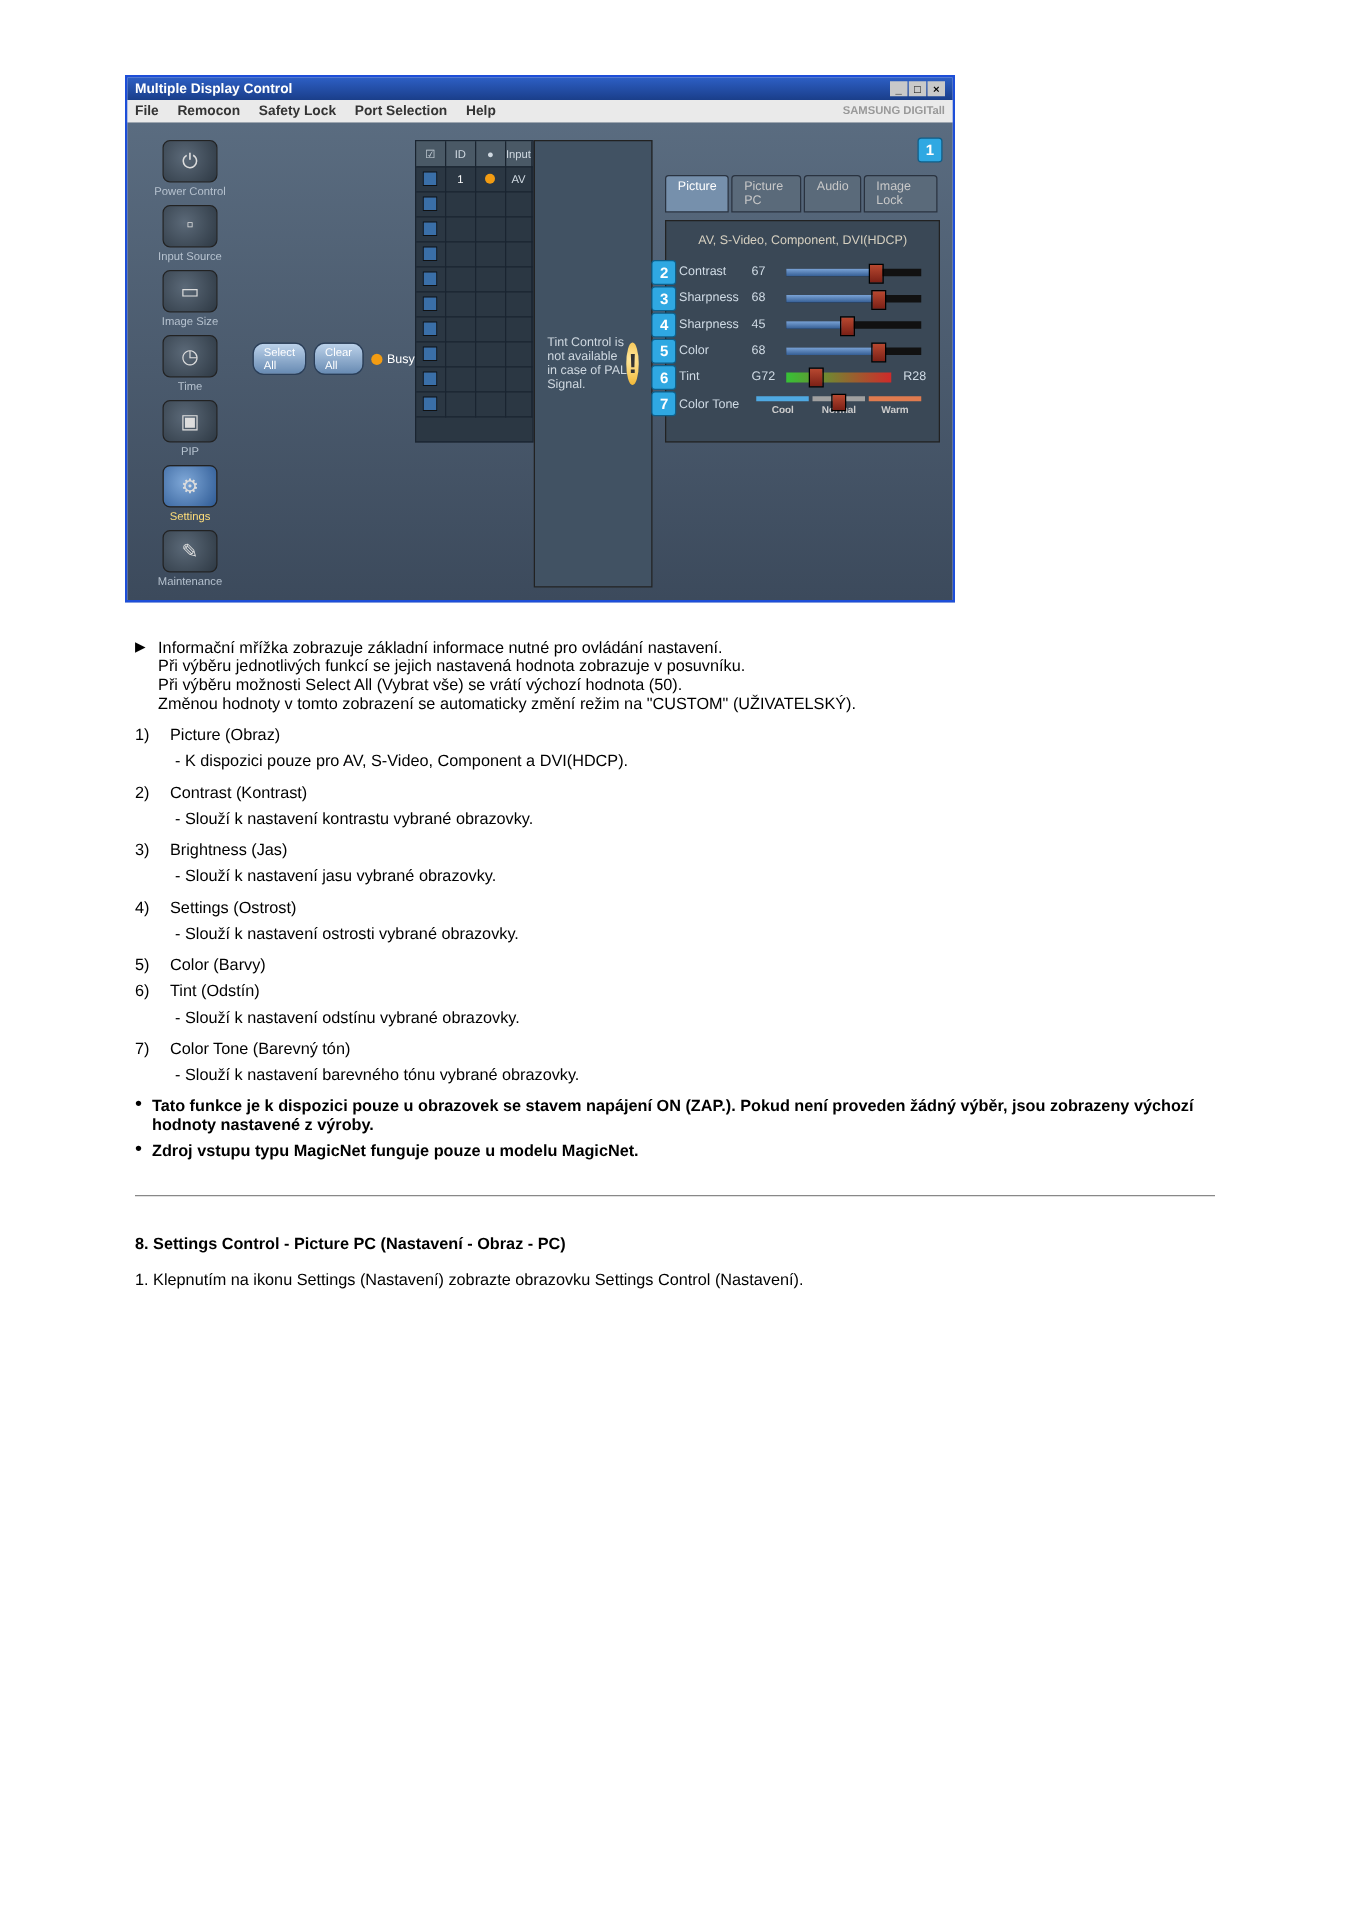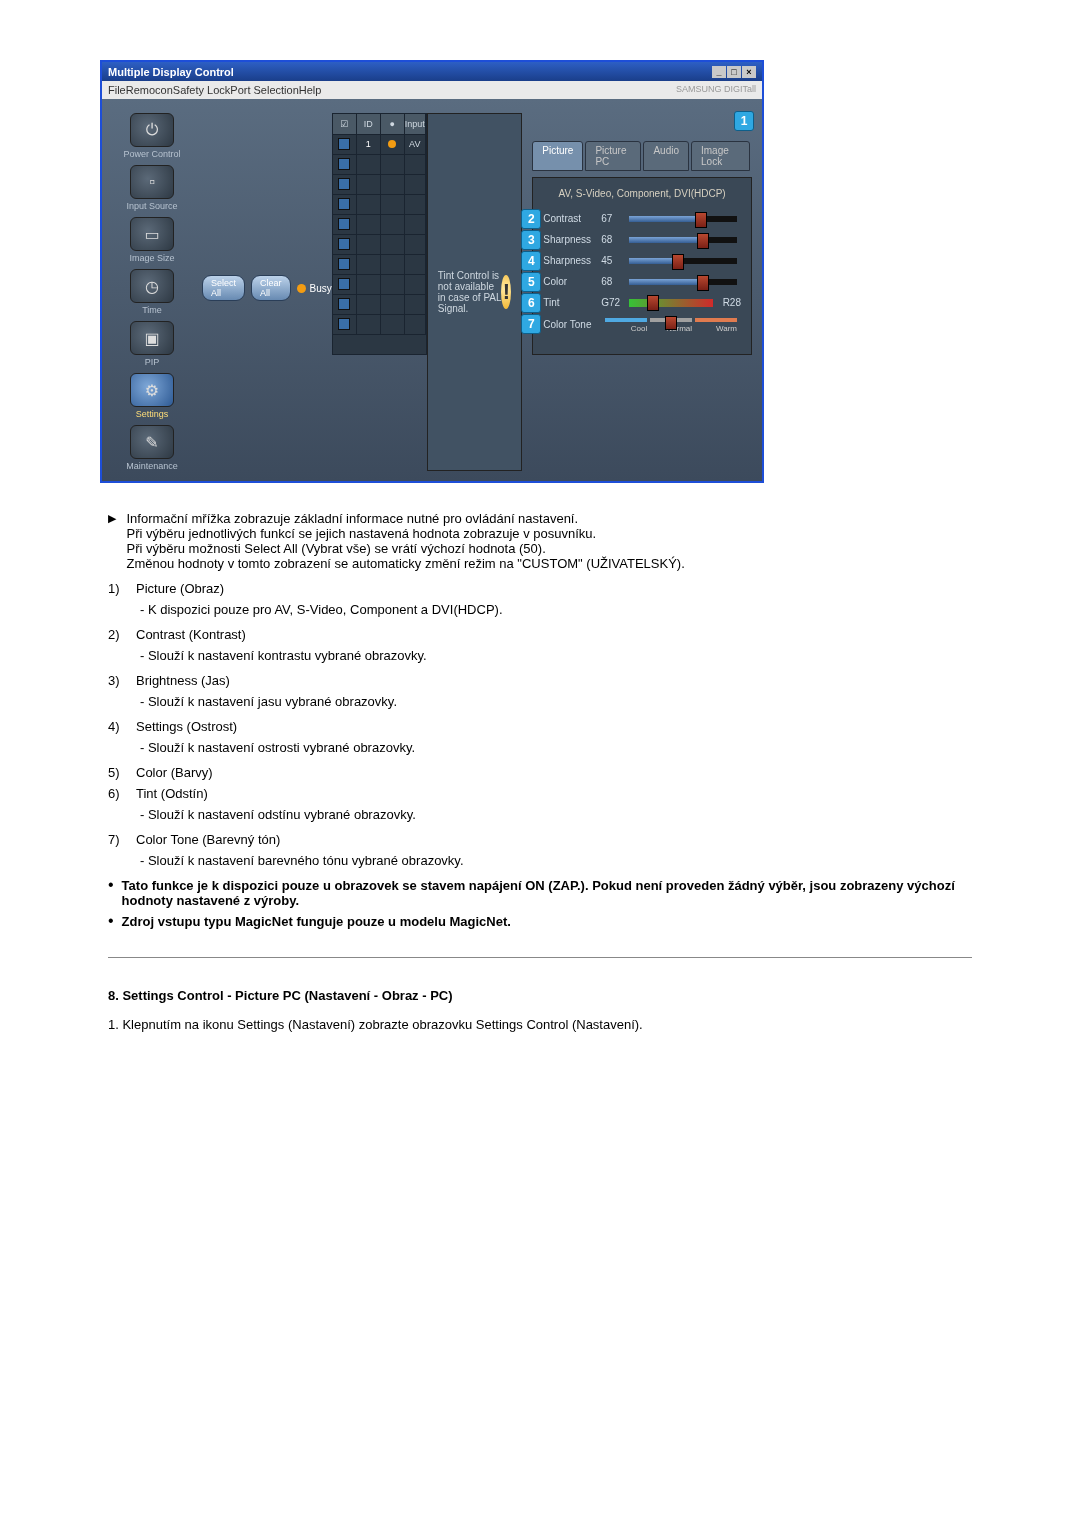--- a/index.html
+++ b/index.html
@@ -38,21 +38,22 @@
     text-align: center;
     color: #000;
     line-height: 12px;
   }
   .menubar {
     background: #eaeaea;
     font-size: 11px;
     color: #333;
     padding: 3px 6px;
     display: flex;
-    gap: 0;
+    gap: 15px;
+    font-weight: bold;
   }
   .menubar span:last-child {
     margin-left: auto;
     color: #999;
     font-size: 9px;
   }
   .app-body {
     background: linear-gradient(#5a6c80, #3c4a5c);
     padding: 14px 10px 10px 10px;
     display: flex;
@@ -206,21 +207,21 @@
     position:relative;margin:0 4px;
   }
   .tintbar .thumb {
     position:absolute;top:-4px;width:10px;height:14px;
     background:linear-gradient(#b84830,#7a2016);
     border:1px solid #000; transform:translateX(-50%);
   }
   .tone {
     flex:1;height:12px;display:flex;gap:3px;margin:0 4px;
   }
-  .tone div{flex:1;position:relative;font-size:8px;text-align:right;color:#ccc;padding-top:2px;border-top:4px solid;}
+  .tone div{flex:1;position:relative;font-size:8px;text-align:center;color:#ccc;padding-top:2px;border-top:4px solid;font-weight:bold;}
   .tone .c{border-color:#4fa9e2;}
   .tone .n{border-color:#a0a0a0;}
   .tone .w{border-color:#e07b4f;}
   .tone .thumb{
     position:absolute;top:-6px;left:50%;transform:translateX(-50%);
     width:10px;height:12px;background:linear-gradient(#b84830,#7a2016);border:1px solid #000;
   }
   .callout {
     position:absolute;left:-22px;top:-4px;
     width:18px;height:18px;border-radius:3px;

